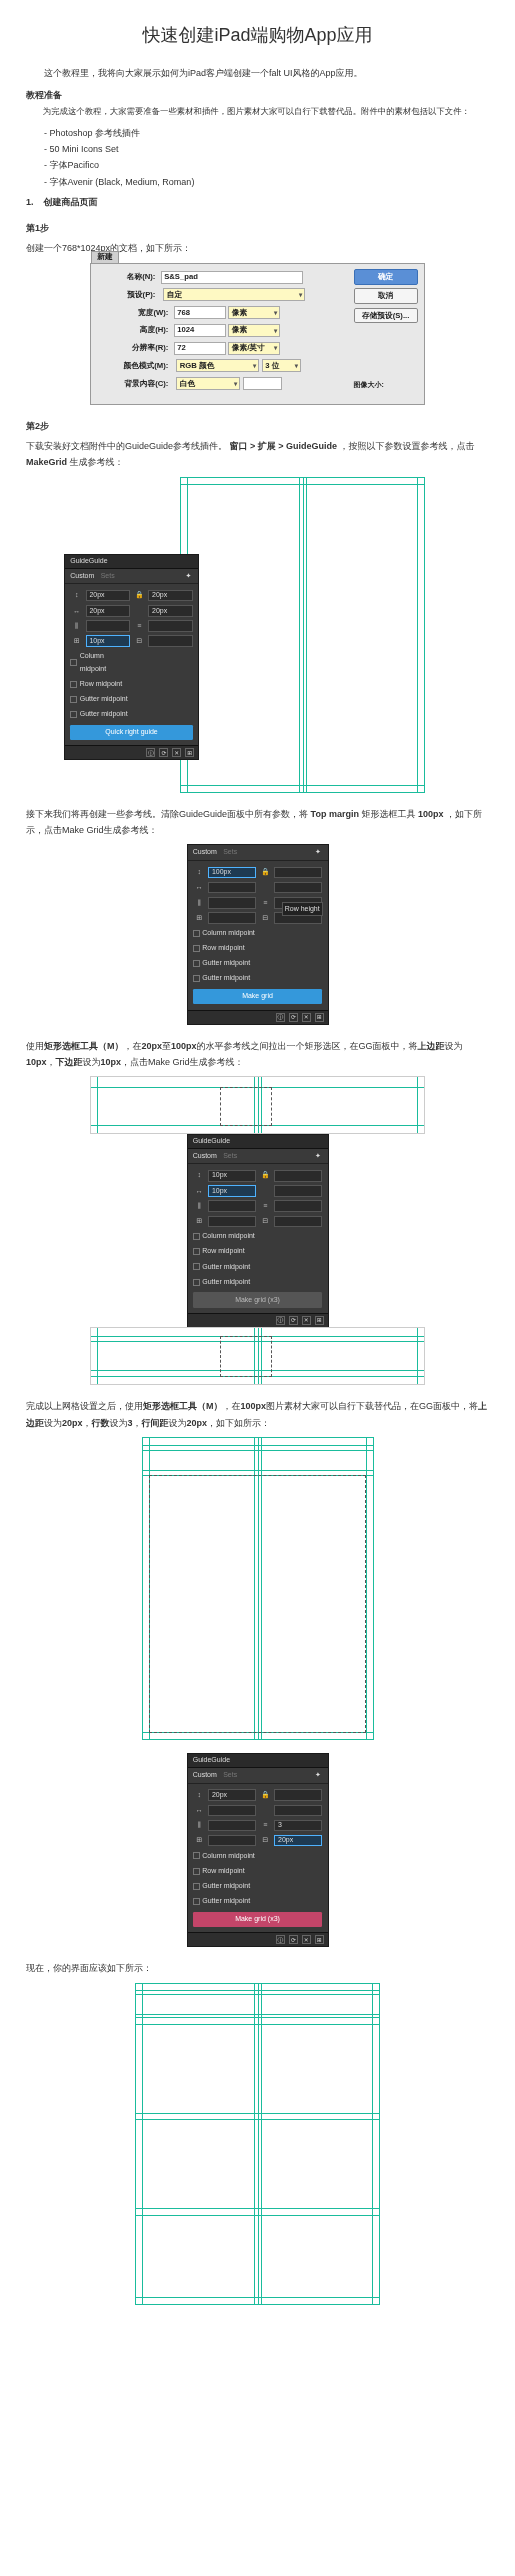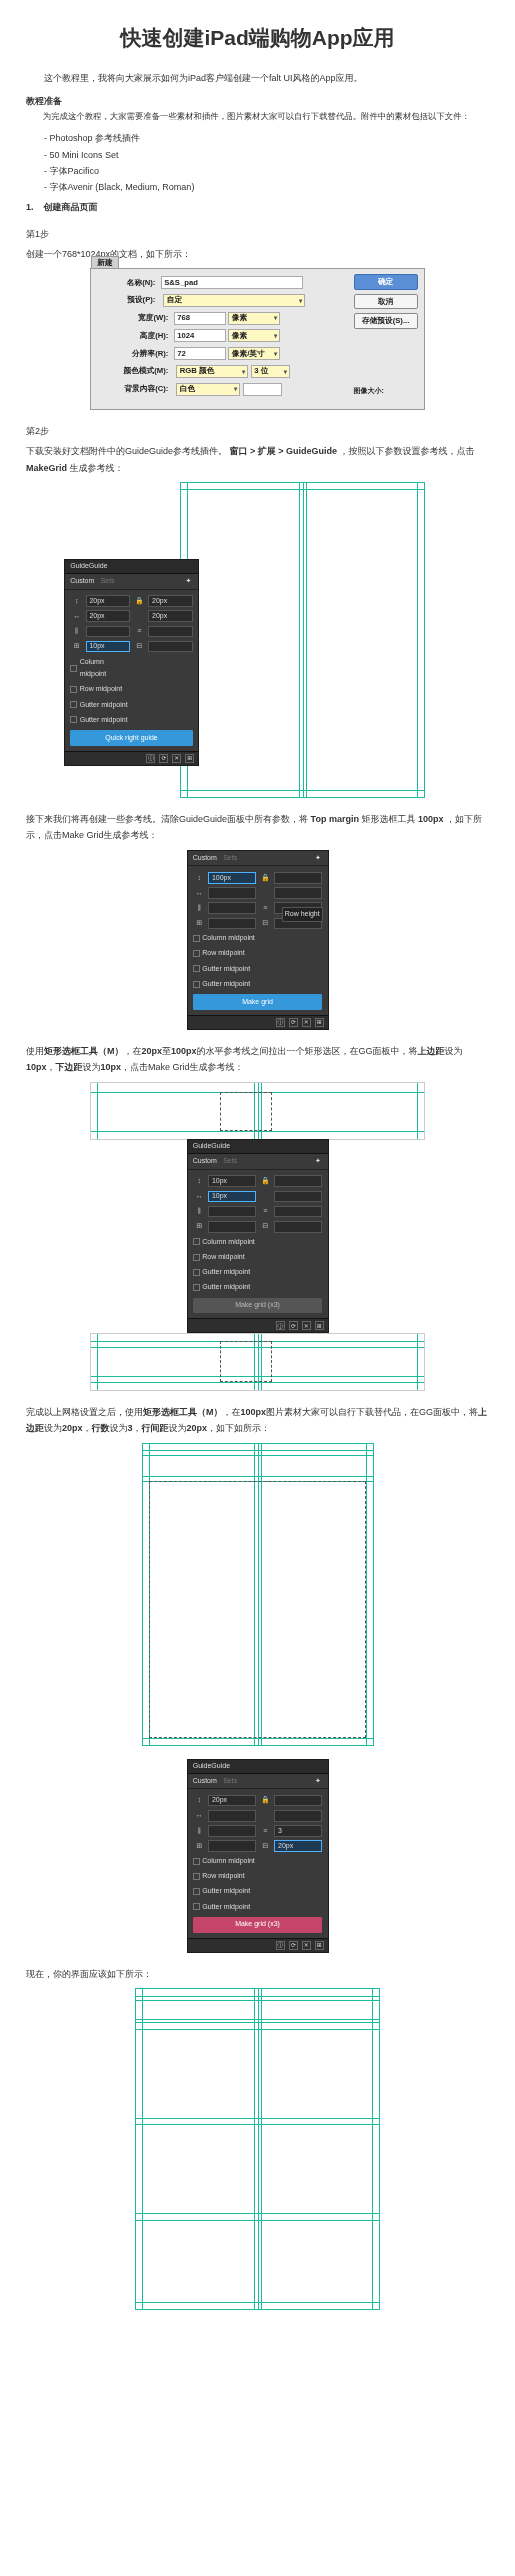--- a/index.html
+++ b/index.html
@@ -5,26 +5,26 @@
   * { box-sizing: border-box; margin: 0; padding: 0; }
   body {
     font-family: "Microsoft YaHei", Arial, sans-serif;
     font-size: 9px;
     color: #333;
     background: #fff;
     width: 515px;
     line-height: 1.8;
   }
   .page { padding: 13px 26px 26px 26px; }
-  h1 { font-size: 21px; font-weight: bold; text-align: center; margin: 6.4px 0 13px 0; }
+  h1 { font-size: 18px; font-weight: normal; text-align: center; margin: 6.4px 0 13px 0; }
   .intro { text-indent: 2em; margin-bottom: 6.4px; }
   .sec-title { font-weight: bold; margin-top: 6.4px; }
   .assets { padding-left: 2em; }
   .asset-item::before { content: "- "; }
-  .step-h { font-weight: normal; margin-top: 10.3px; }
+  .step-h { font-weight: bold; margin-top: 10.3px; }
   .para { margin: 3.9px 0; }
   .b { font-weight: bold; }
 
   
   .fig { display: flex; justify-content: center; margin: 6.4px 0 13px 0; }
   .fig-inner { position: relative; }
 
   
   .ps-dialog {
     width: 335px; height: 142px;
@@ -174,21 +174,21 @@
             <div class="ps-input" style="width:52px">1024</div>
             <div class="ps-select" style="width:52px">像素</div>
           </div>
           <div class="ps-row" style="padding-left:26px">
             <div class="ps-label" style="width:45px">分辨率(R):</div>
             <div class="ps-input" style="width:52px">72</div>
             <div class="ps-select" style="width:52px">像素/英寸</div>
           </div>
           <div class="ps-row" style="padding-left:13px">
             <div class="ps-label" style="width:58px">颜色模式(M):</div>
-            <div class="ps-select" style="width:72px">RGB 颜色</div>
+            <div class="ps-select" style="width:83px">RGB 颜色</div>
             <div class="ps-select" style="width:39px">3 位</div>
           </div>
           <div class="ps-row" style="padding-left:13px">
             <div class="ps-label" style="width:58px">背景内容(C):</div>
             <div class="ps-select" style="width:64px">白色</div>
             <div class="ps-swatch"></div>
           </div>
         </div>
         <div class="ps-right">
           <div class="ps-btn primary">确定</div>

